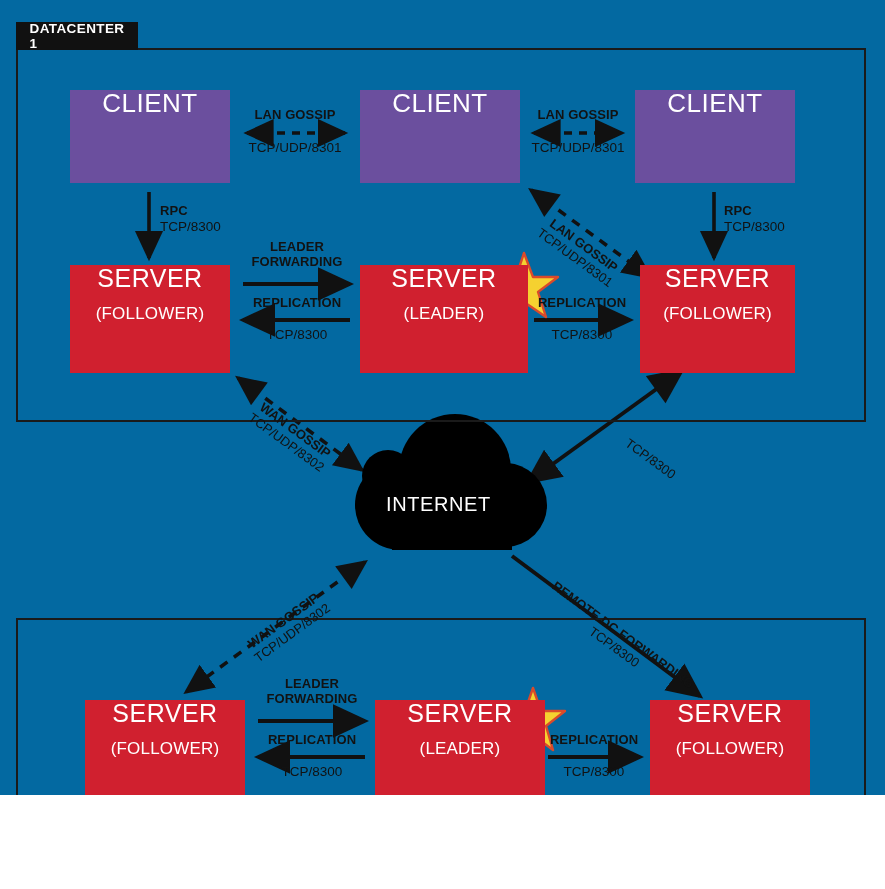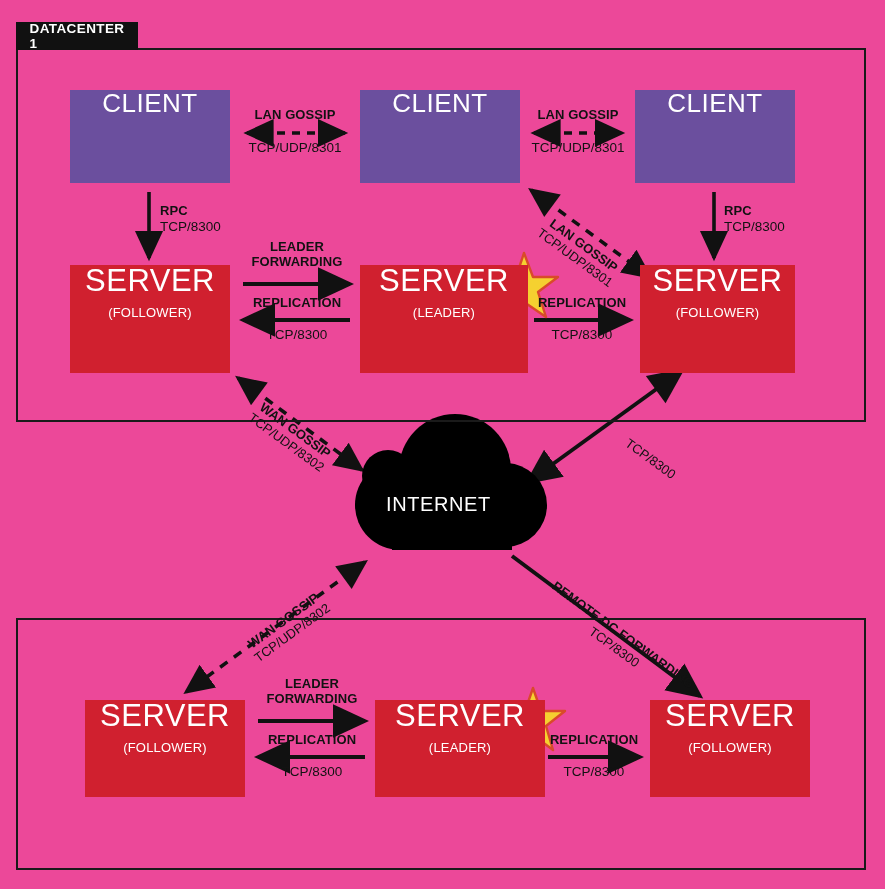--- a/index.html
+++ b/index.html
@@ -6,22 +6,22 @@
     margin: 0;
     padding: 0;
     background: #ffffff;
   }
   body {
     font-family: "Liberation Sans", sans-serif;
   }
   #stage {
     position: relative;
     width: 885px;
-    height: 889px;
-    background: #ec4899;
+    height: 795px;
+    background: #0369a1;
     overflow: hidden;
   }
   #svg-layer {
     position: absolute;
     left: 0;
     top: 0;
     width: 885px;
     height: 889px;
   }
   
@@ -60,26 +60,26 @@
   }
   .node.server {
     background: #D0202F;
   }
   .node .node-title {
     font-size: 26px;
     font-weight: 400;
     letter-spacing: 0.5px;
   }
   .node.server .node-title {
-    font-size: 31px;
+    font-size: 25px;
   }
   .node .node-sub {
-    font-size: 13px;
+    font-size: 17px;
     font-weight: 400;
-    margin-top: 8px;
+    margin-top: 14px;
     letter-spacing: 0.2px;
   }
   
   .edge-label {
     position: absolute;
     text-align: center;
     color: #121212;
     white-space: nowrap;
     line-height: 1.12;
   }

